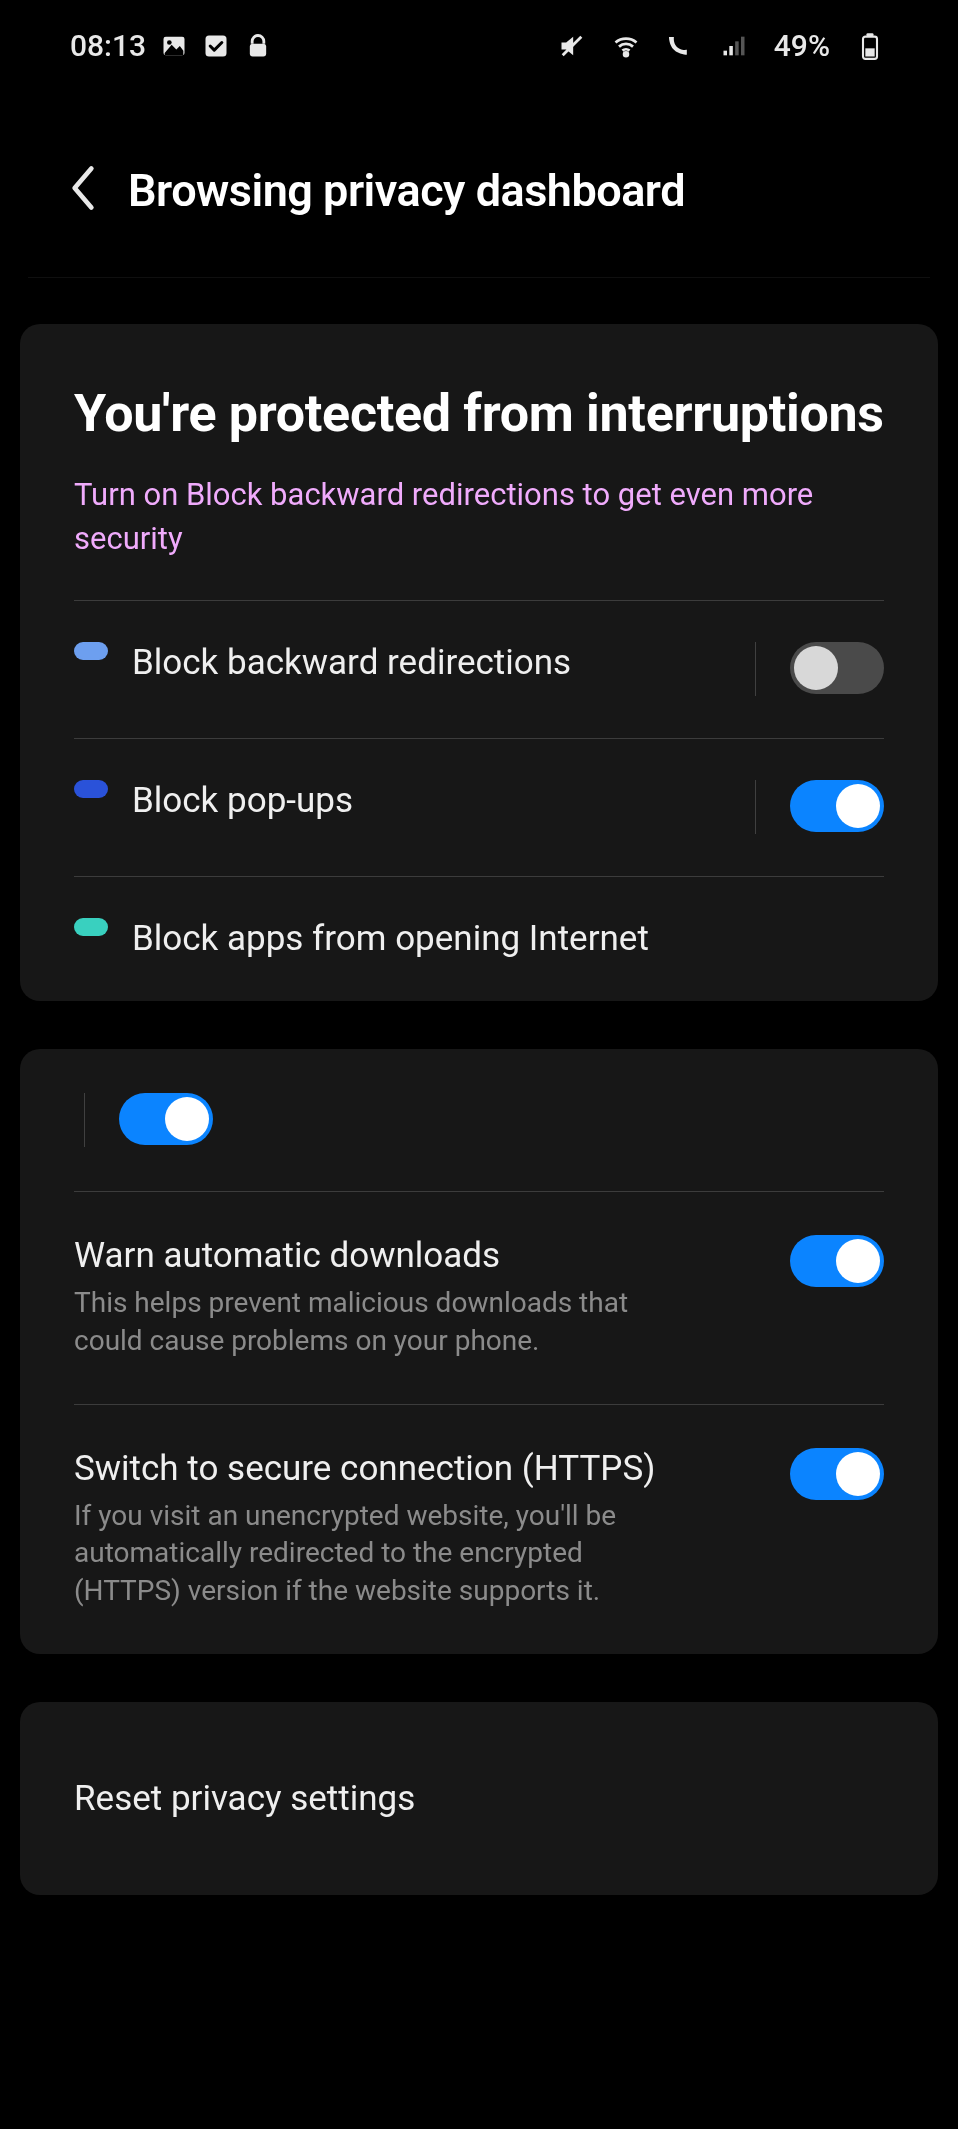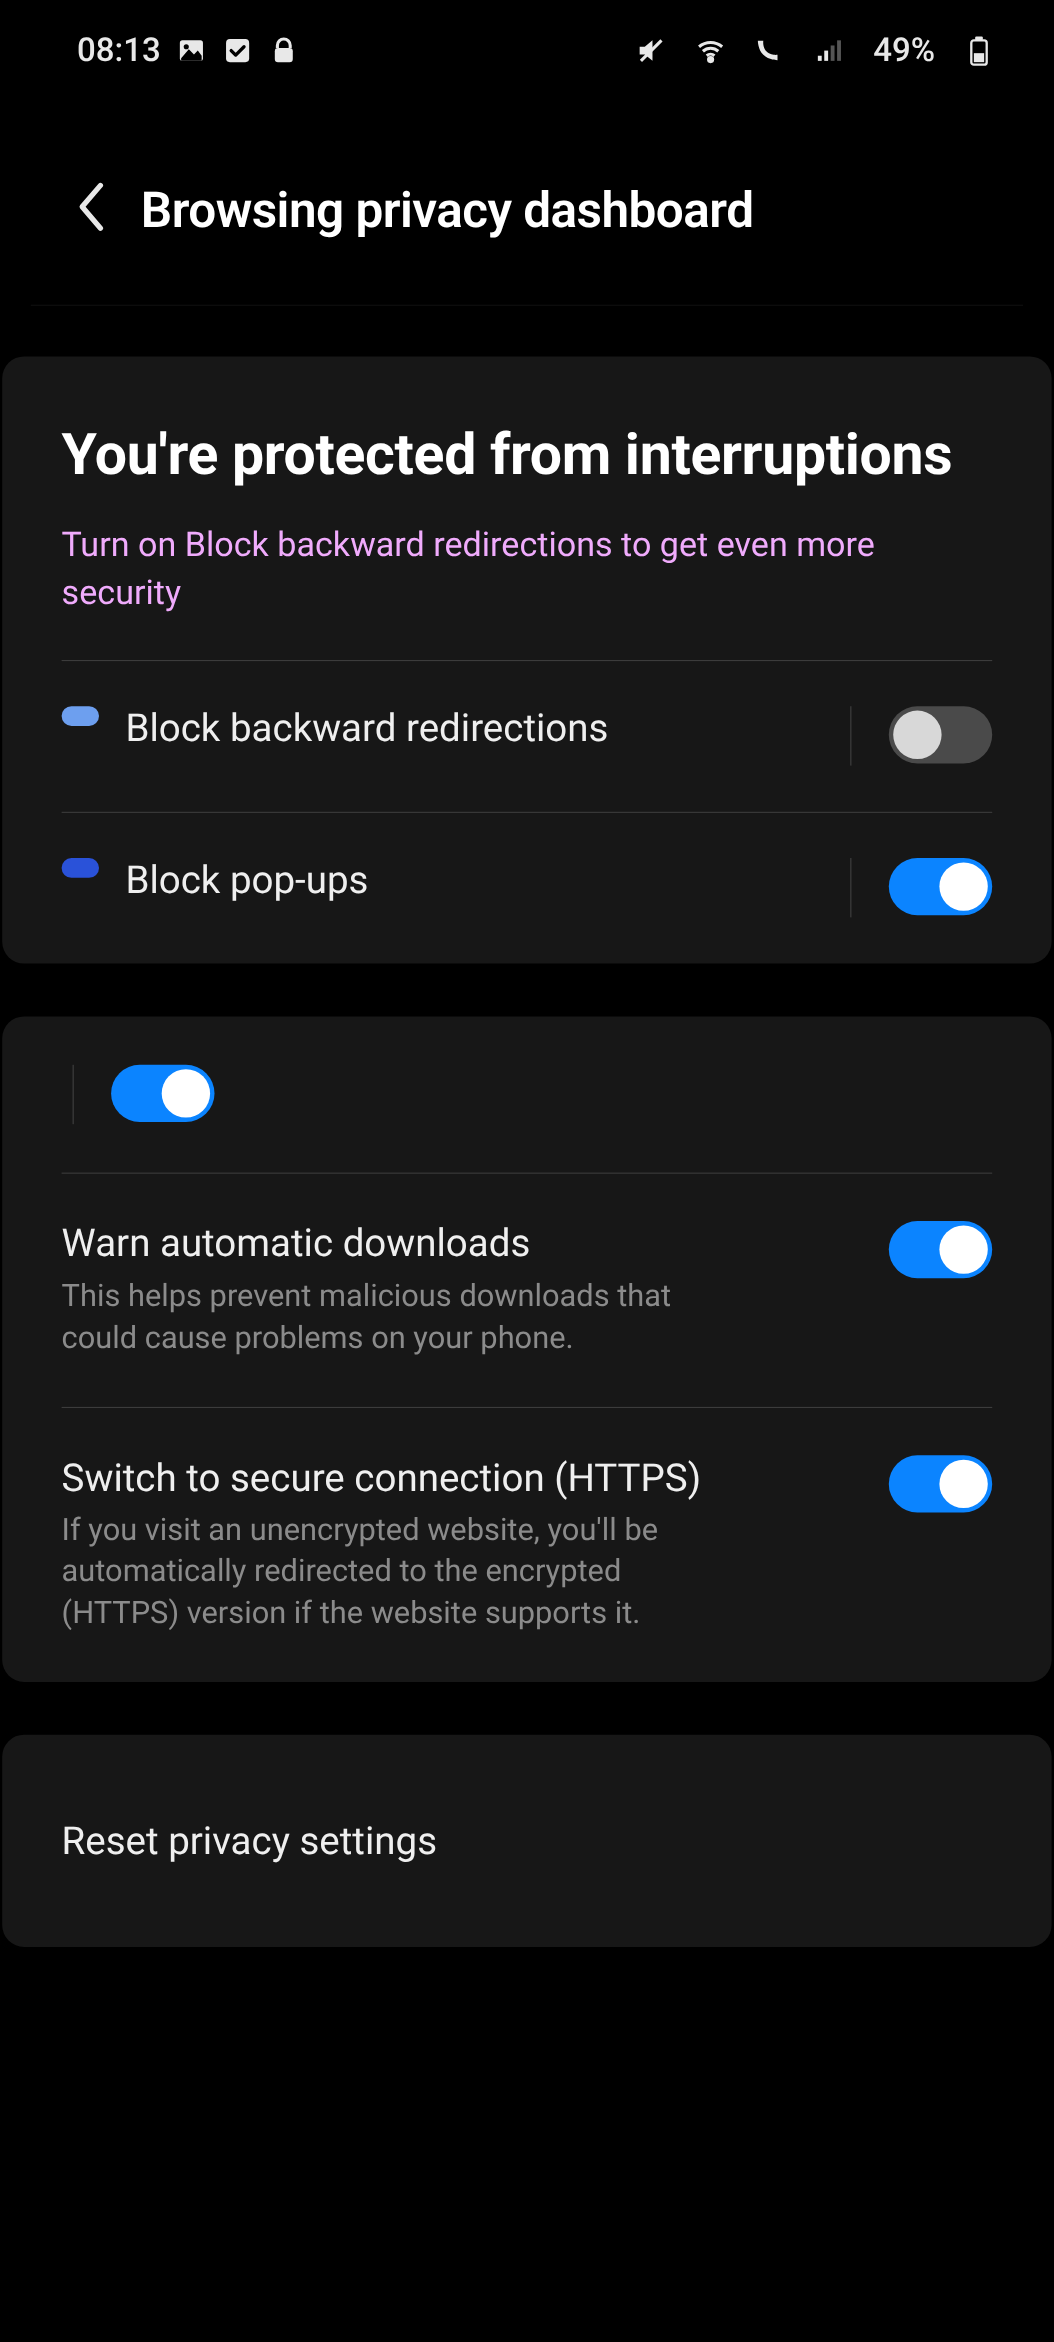--- a/index.html
+++ b/index.html
@@ -13,21 +13,21 @@
       width: 958px;
       min-height: 2129px;
       background: #000;
       position: relative;
     }
     
     .status-bar {
       display: flex;
       justify-content: space-between;
       align-items: flex-end;
-      padding: 28px 54px 10px 70px;
+      padding: 28px 74px 10px 70px;
       font-size: 30px;
       font-weight: 500;
       color: #e8e8e8;
     }
     .status-left, .status-right { display: flex; align-items: center; gap: 14px; }
     .status-right { gap: 26px; }
     .status-icon { display: inline-flex; align-items: center; justify-content: center; width: 28px; height: 28px; }
     .status-icon svg { width: 100%; height: 100%; }
     .battery { font-size: 30px; }
     
@@ -38,21 +38,21 @@
       padding: 90px 40px 60px 62px;
     }
     .back-chevron svg { width: 42px; height: 50px; }
     .page-title { font-size: 45px; font-weight: 600; letter-spacing: -0.5px; }
     .divider-line { height: 1px; background: rgba(255,255,255,0.06); margin: 0 28px 20px 28px; }
 
     
     .card {
       background: #171717;
       border-radius: 20px;
-      margin: 46px 2px;
+      margin: 46px 20px;
       overflow: hidden;
     }
     .card-header {
       padding: 60px 54px 40px 54px;
     }
     .card-title {
       font-size: 52px;
       font-weight: 700;
       line-height: 1.14;
       letter-spacing: -0.3px;
@@ -239,20 +239,26 @@
       <div class="pill blue"></div>
       <div class="row-text">
         <div class="row-title">Block pop-ups</div>
       </div>
       <div class="vsep"></div>
       <div class="toggle on">
           <div class="knob"></div>
         </div>
     </div>
 
+    <div class="row">
+      <div class="pill teal"></div>
+      <div class="row-text">
+        <div class="row-title">Block apps from opening Internet</div>
+      </div>
+    </div>
   </div>
 
   <div class="card card2">
     <div class="row">
       <div class="vsep"></div>
       <div class="toggle on">
           <div class="knob"></div>
         </div>
     </div>
 

